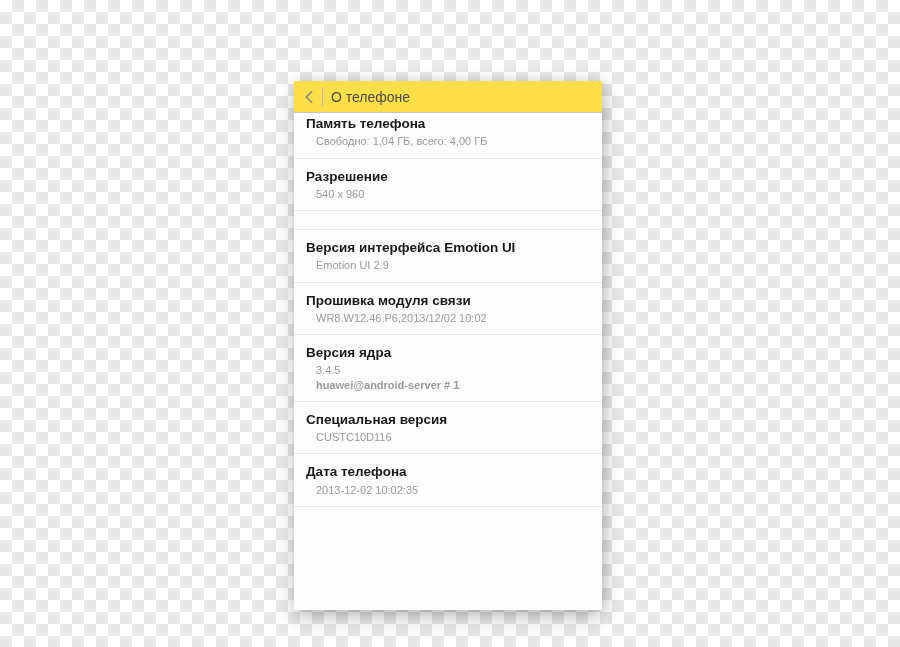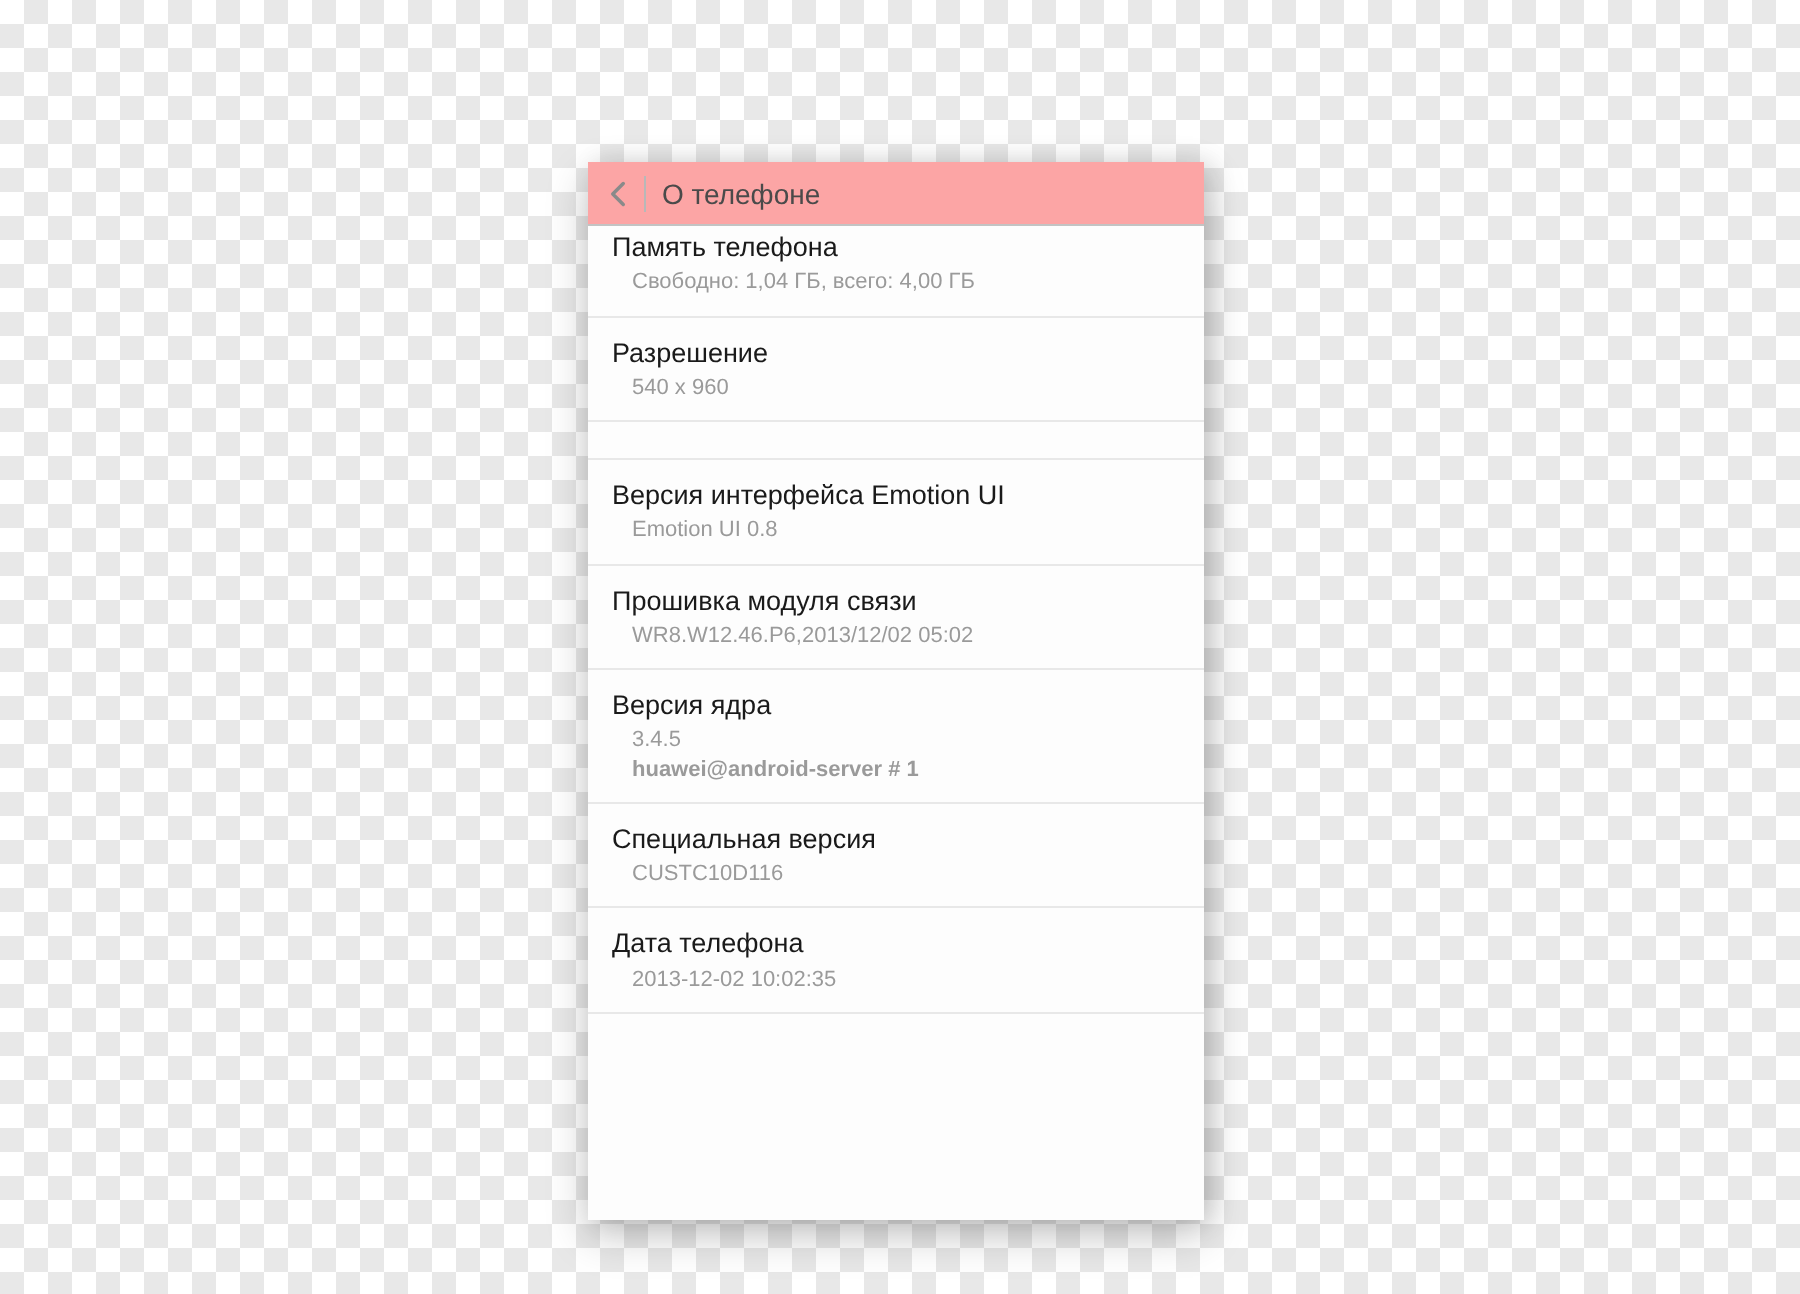--- a/index.html
+++ b/index.html
@@ -26,21 +26,21 @@
       left: 294px;
       top: 81px;
       width: 308px;
       height: 529px;
       background: #fdfdfd;
       box-shadow: 0 8px 20px rgba(0,0,0,0.22), 4px 0 12px rgba(0,0,0,0.12);
       overflow: hidden;
     }
     .header {
       height: 32px;
-      background: #fca5a5;
+      background: #fde047;
       display: flex;
       align-items: center;
       padding: 0 8px;
       border-bottom: 1px solid #c3c3c3;
     }
     .back-icon {
       width: 14px;
       height: 14px;
       display: flex;
       align-items: center;
@@ -70,21 +70,21 @@
     .list-item {
       padding: 9px 12px 9px 12px;
       border-bottom: 1px solid #e8e8e8;
     }
     .list-item.first {
       padding-top: 2px;
     }
     .item-title {
       font-size: 13.5px;
       color: #1a1a1a;
-      font-weight: 400;
+      font-weight: 700;
       line-height: 1.35;
       margin-bottom: 1px;
     }
     .item-value {
       font-size: 11px;
       color: #9a9a9a;
       line-height: 1.3;
       margin-left: 10px;
     }
     .item-value.line2 {
@@ -112,25 +112,25 @@
       <div class="item-value">Свободно: 1,04 ГБ, всего: 4,00 ГБ</div>
     </div>
     <div class="list-item">
       <div class="item-title">Разрешение</div>
       <div class="item-value">540 x 960</div>
     </div>
     <div class="list-item">
     </div>
     <div class="list-item">
       <div class="item-title">Версия интерфейса Emotion UI</div>
-      <div class="item-value">Emotion UI 0.8</div>
+      <div class="item-value">Emotion UI 2.9</div>
     </div>
     <div class="list-item">
       <div class="item-title">Прошивка модуля связи</div>
-      <div class="item-value">WR8.W12.46.P6,2013/12/02 05:02</div>
+      <div class="item-value">WR8.W12.46.P6,2013/12/02 10:02</div>
     </div>
     <div class="list-item">
       <div class="item-title">Версия ядра</div>
       <div class="item-value">3.4.5</div>
       <div class="item-value line2">huawei@android-server # 1</div>
     </div>
     <div class="list-item">
       <div class="item-title">Специальная версия</div>
       <div class="item-value">CUSTC10D116</div>
     </div>

